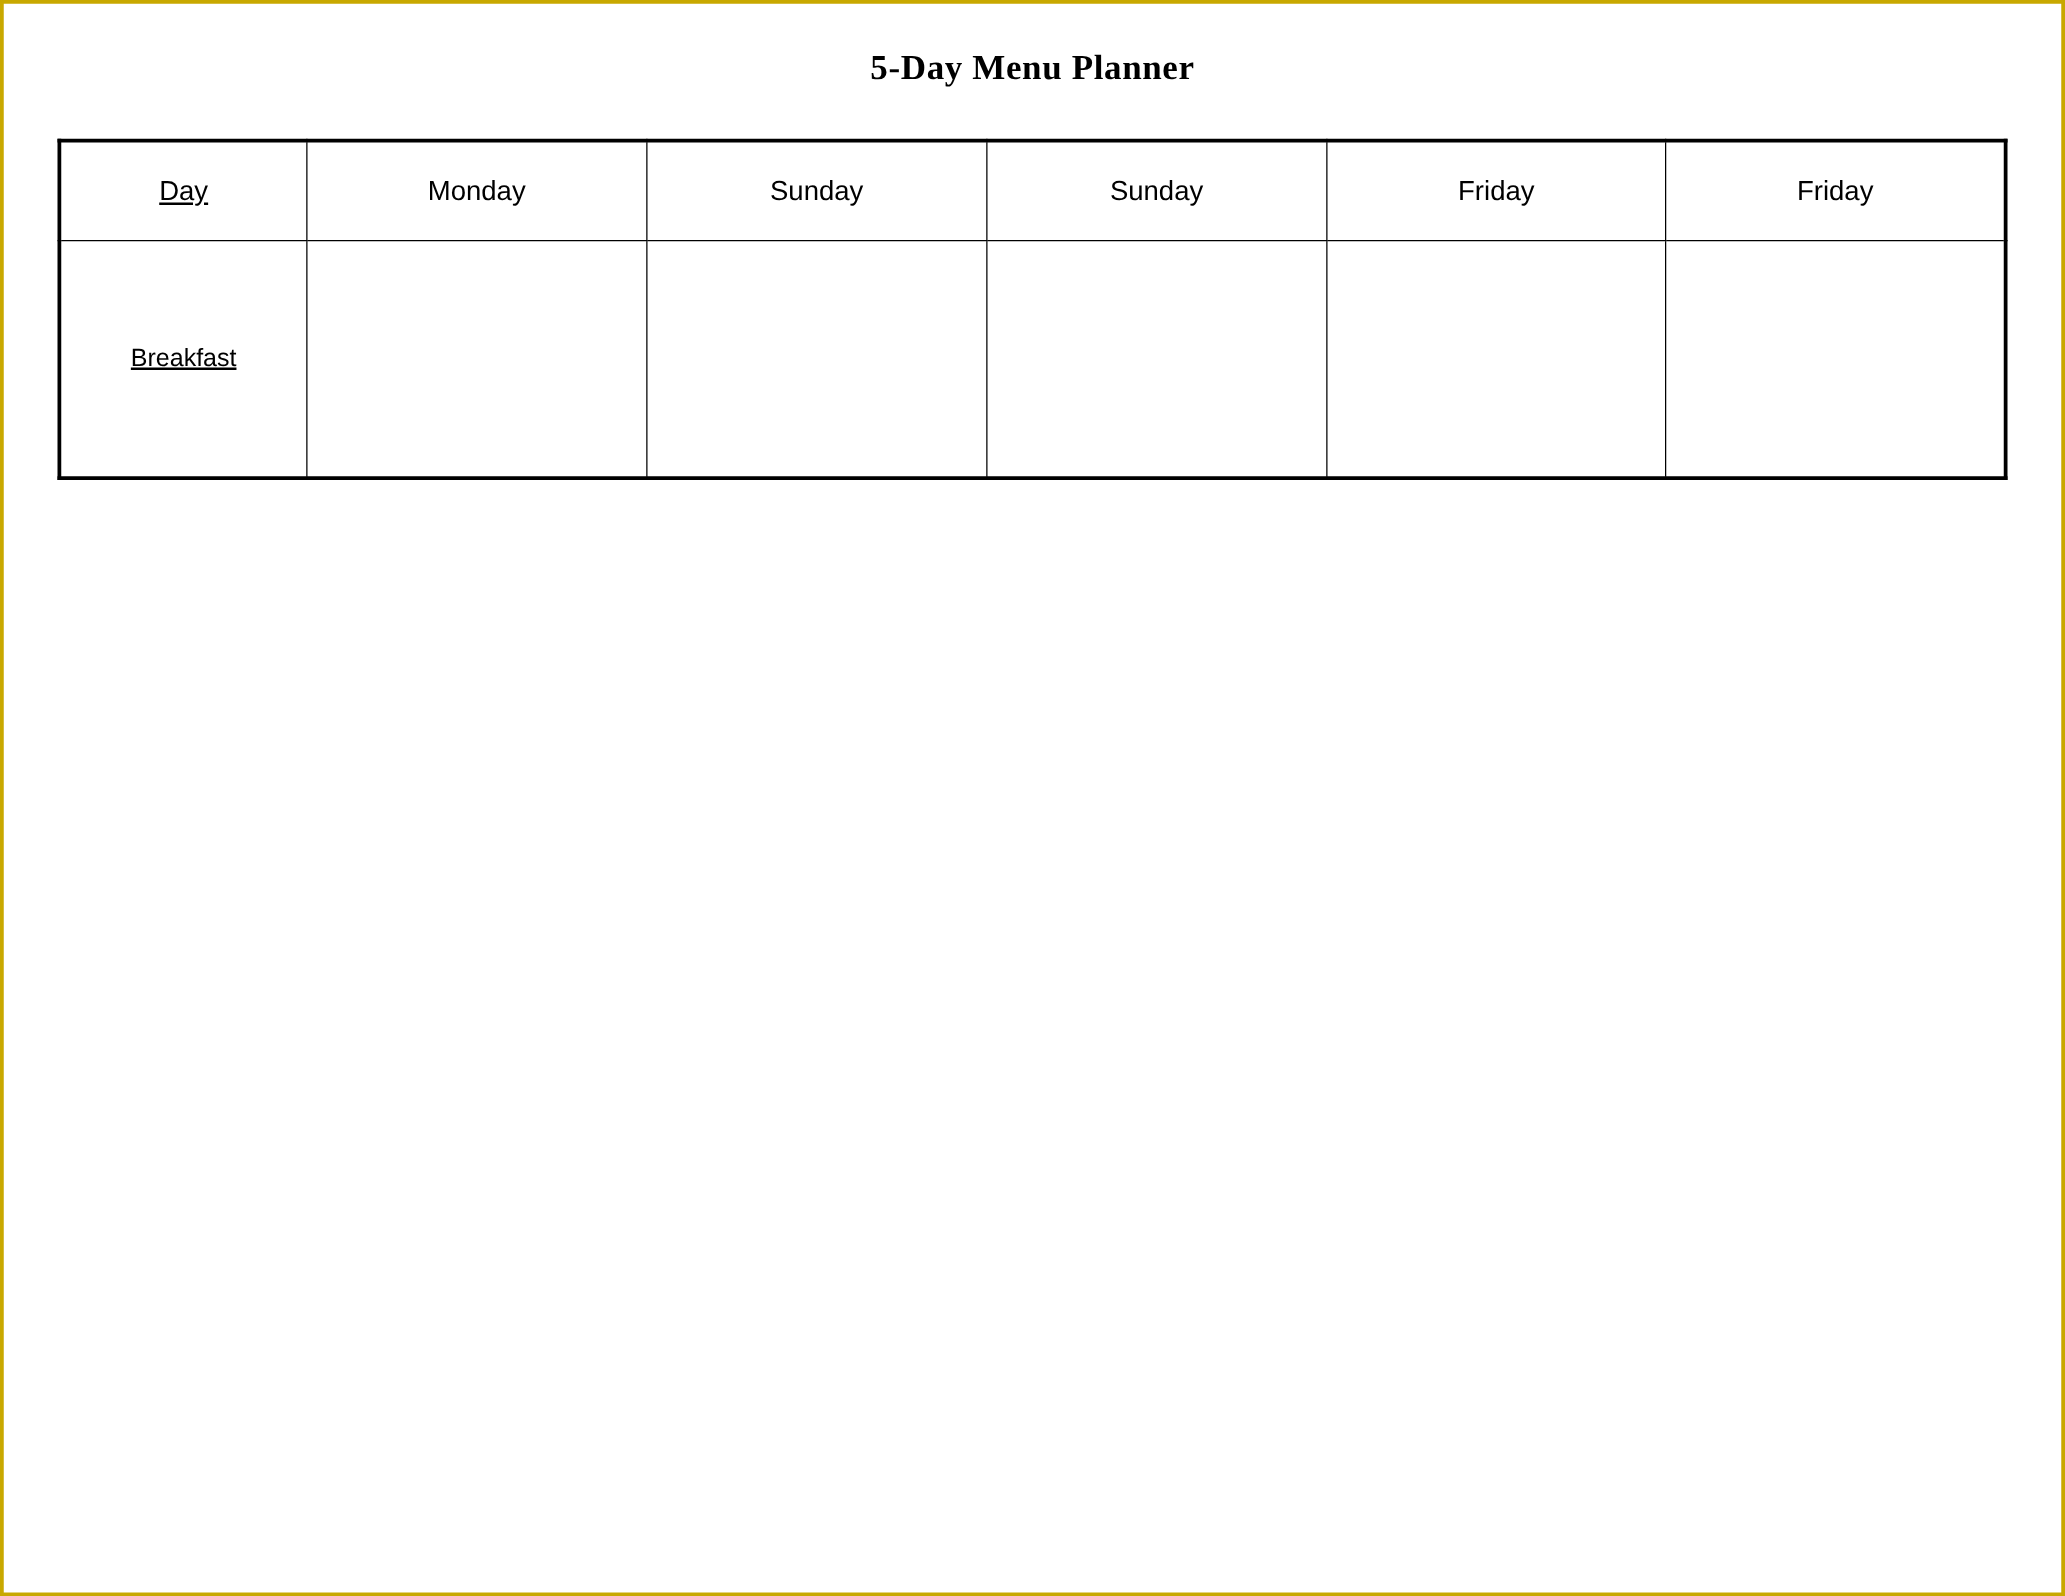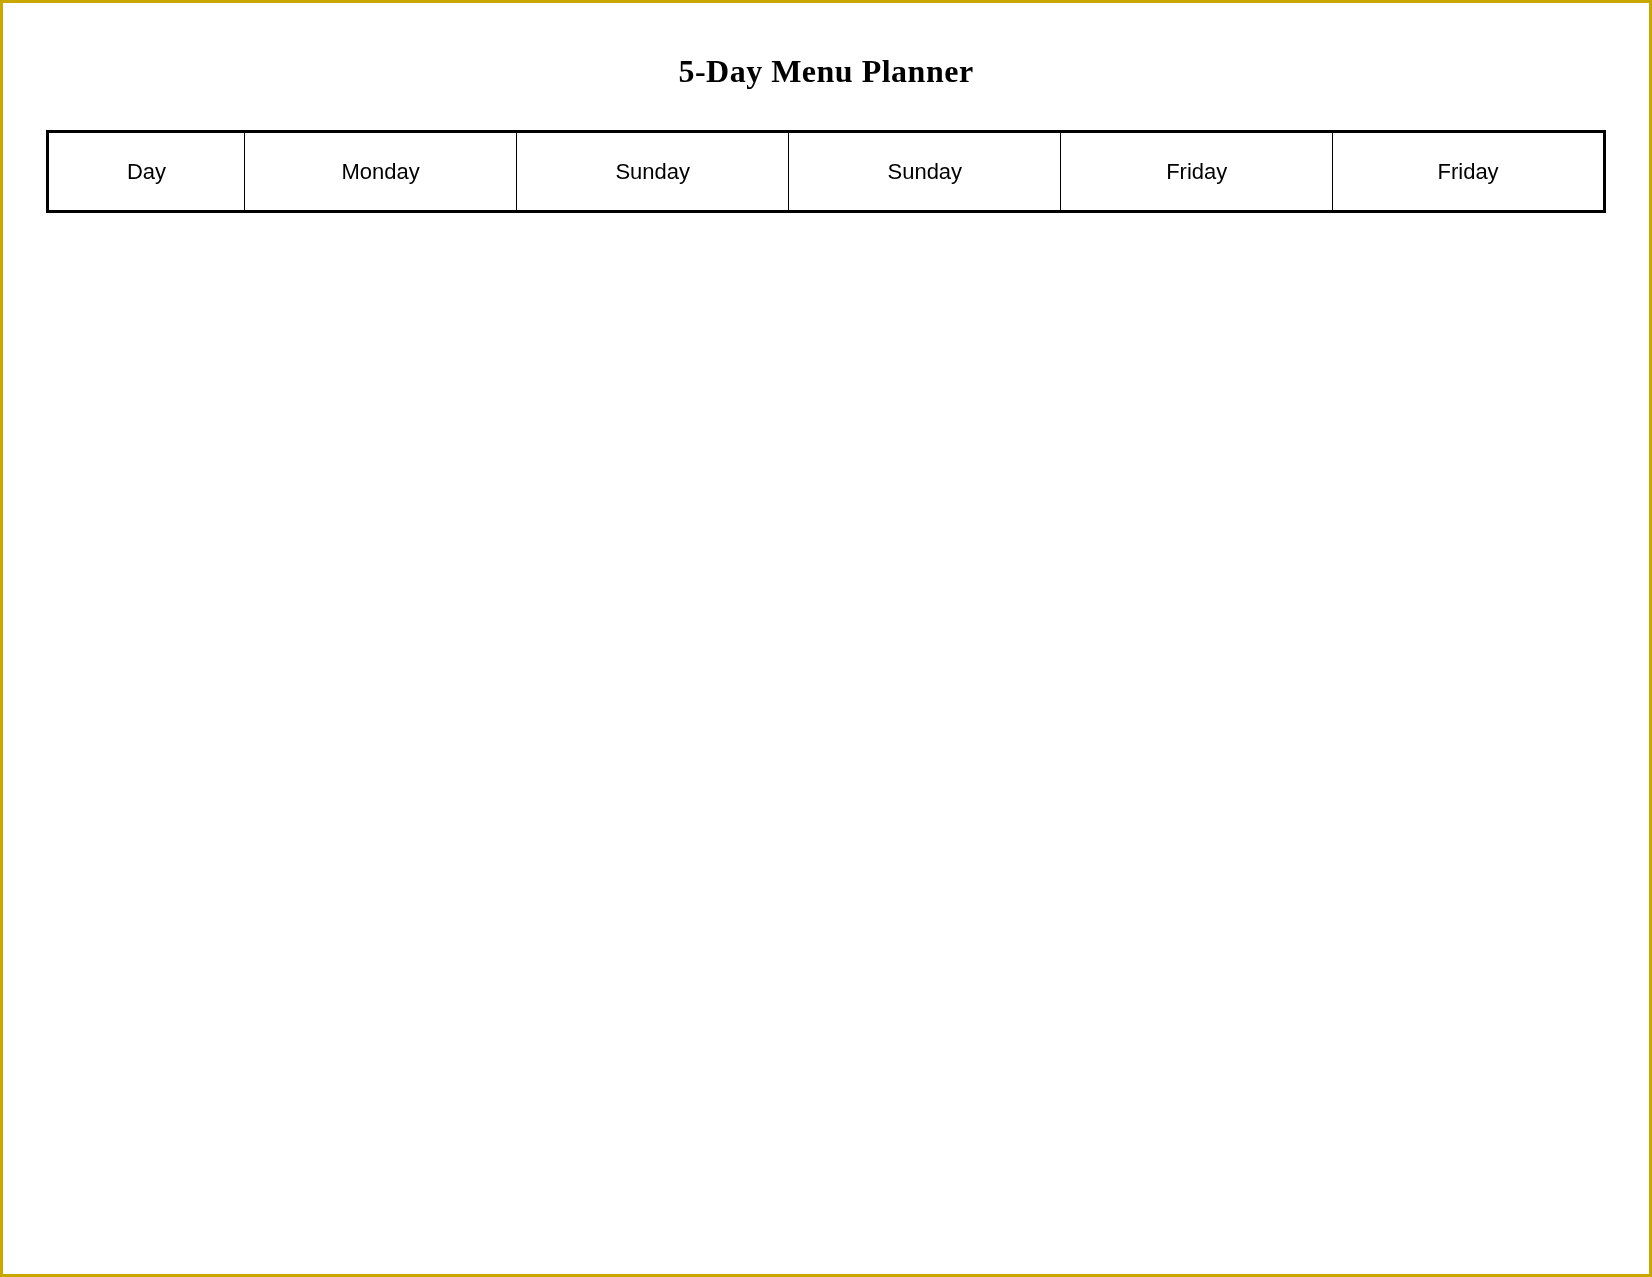--- a/index.html
+++ b/index.html
@@ -14,24 +14,24 @@
       background: #ffffff;
       display: flex;
       flex-direction: column;
       align-items: center;
       justify-content: flex-start;
       font-family: Arial, sans-serif;
       border: 3px solid #c8a800;
     }
 
     .page-title {
-      font-size: 32px;
+      font-size: 28px;
       font-weight: bold;
       font-family: Georgia, 'Times New Roman', serif;
-      margin-top: 50px;
+      margin-top: 36px;
       margin-bottom: 40px;
       color: #000;
       letter-spacing: 0.5px;
     }
 
     .planner-table {
       border-collapse: collapse;
       width: 1560px;
       border: 3px solid #000;
     }
@@ -58,34 +58,42 @@
 
     .planner-table tbody tr {
       height: 190px;
     }
 
     .planner-table tbody td.row-label {
       font-size: 20px;
       font-weight: normal;
     }
 
-    .col-day { width: 200px; }
+    .col-day { width: 200px; text-decoration: underline; }
     .col-weekday { width: 276px; }
   </style>
 </head>
 <body>
 
 <h1 class="page-title">5-Day Menu Planner</h1>
 
 <table class="planner-table">
   <thead>
     <tr>
       <th class="col-day">Day</th>
       <th class="col-weekday">Monday</th>
       <th class="col-weekday">Sunday</th>
       <th class="col-weekday">Sunday</th>
       <th class="col-weekday">Friday</th>
       <th class="col-weekday">Friday</th>
     </tr>
   </thead>
   <tbody>
+    <tr>
+      <td class="row-label col-day">Breakfast</td>
+      <td class="col-weekday"></td>
+      <td class="col-weekday"></td>
+      <td class="col-weekday"></td>
+      <td class="col-weekday"></td>
+      <td class="col-weekday"></td>
+    </tr>
   </tbody>
 </table>
 
 </body></html>

